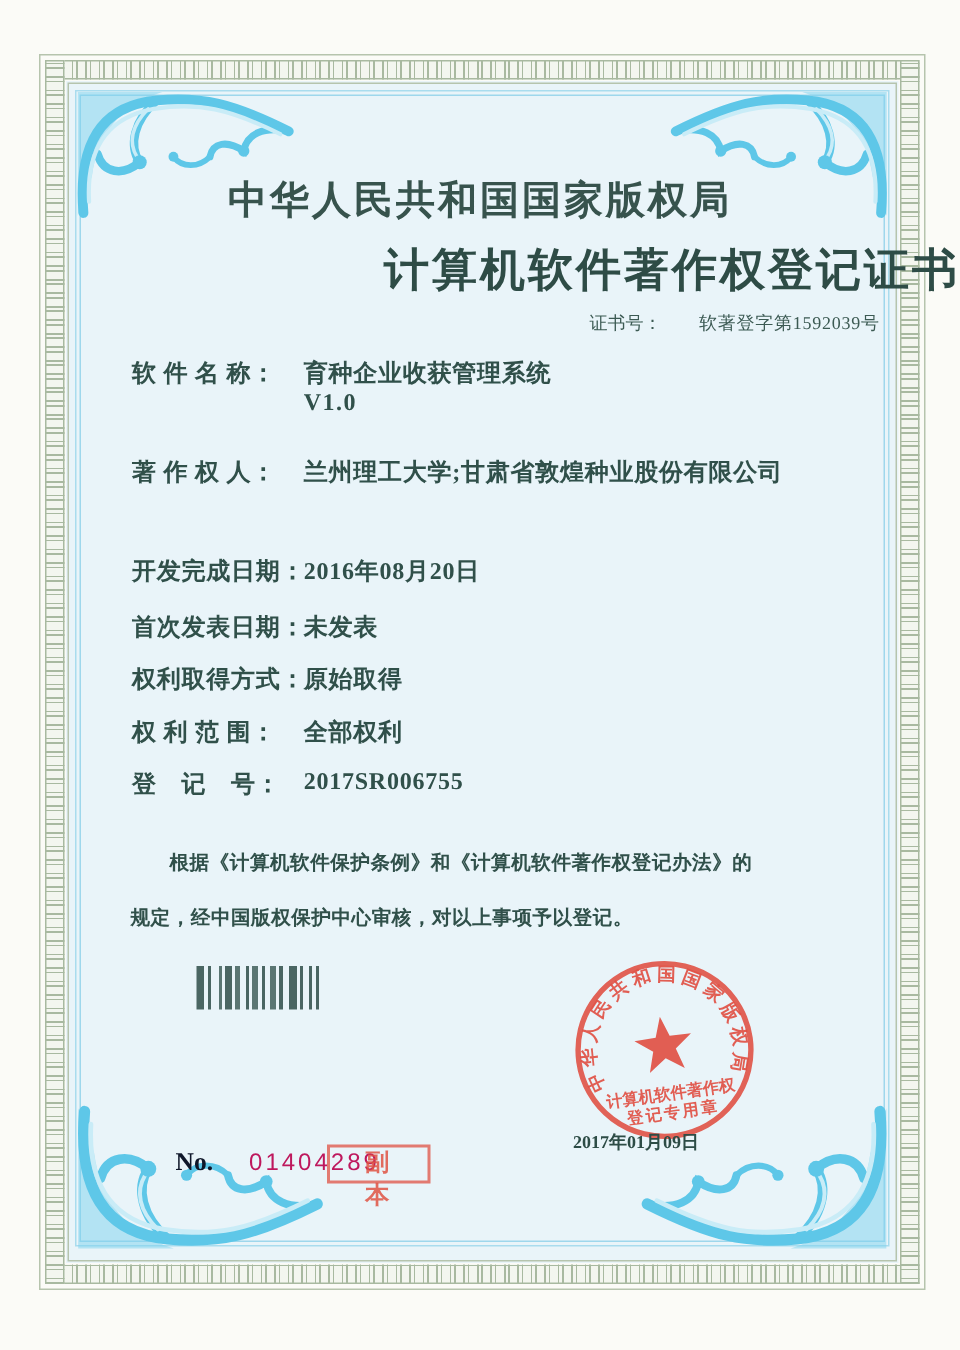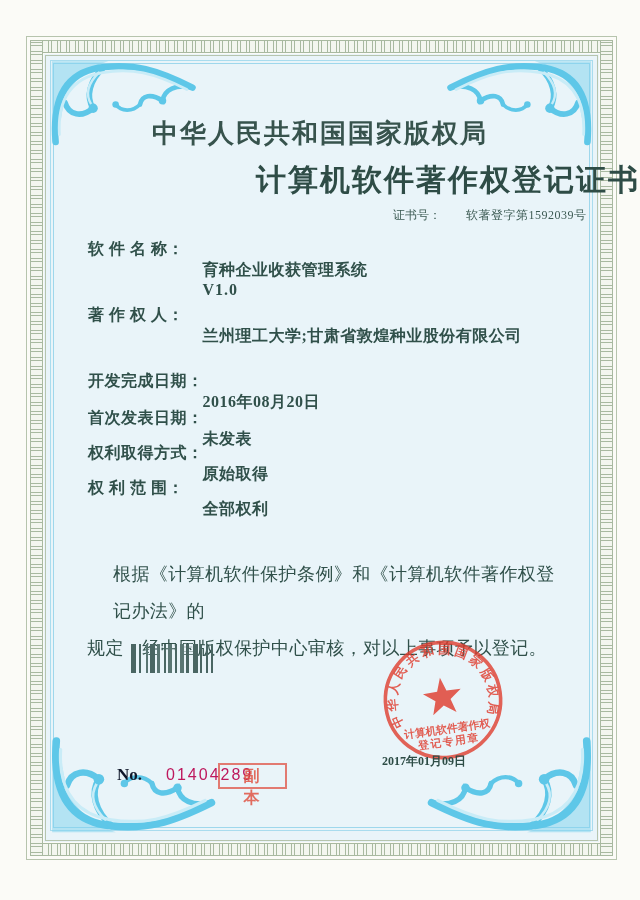--- a/index.html
+++ b/index.html
@@ -41,25 +41,25 @@
     font-size:26px; font-weight:bold; letter-spacing:2px; color:#37534d; z-index:3; }
   .cert-title { position:absolute; left:0; right:0; top:160px; text-align:right;
     font-size:30px; font-weight:bold; letter-spacing:2px; color:#2e4c46; z-index:3; }
   .cert-no-line { position:absolute; left:393px; top:207px; font-size:12px; color:#3c5a53;
     white-space:nowrap; z-index:3; }
   .cert-no-line .v { margin-left:25px; letter-spacing:.5px; }
 
   .row { position:absolute; left:88px; font-size:16px; font-weight:bold; color:#30504a;
     white-space:nowrap; z-index:3; letter-spacing:.5px; }
   .row .lbl { display:inline-block; width:110px; }
-  .row .val { display:inline-block; vertical-align:top;margin-top:21px; }
+  .row .val { display:inline-block; vertical-align:top; }
   .row .val2 { display:block; font-weight:bold; letter-spacing:1px; }
 
   .statement { position:absolute; left:87px; width:472px; top:556px; z-index:3;
-    font-size:18px; font-weight:normal; color:#30504a; letter-spacing:.4px; line-height:37px; }
+    font-size:13px; font-weight:bold; color:#30504a; letter-spacing:.4px; line-height:37px; }
   .statement .l1 { padding-left:26px; }
 
   .barcode { position:absolute; left:131px; top:644px; width:84px; height:29px; z-index:3;
     background-image:
       linear-gradient(90deg,
         #4a6663 0 5px, transparent 5px 8px,
         #4a6663 8px 10px, transparent 10px 15px,
         #5a7673 15px 17px, transparent 17px 19px,
         #4a6663 19px 24px, transparent 24px 26px,
         #5a7673 26px 29px, transparent 29px 33px,
@@ -204,20 +204,24 @@
     <span class="val">未发表</span>
   </div>
   <div class="row" style="top:443px">
     <span class="lbl">权利取得方式：</span>
     <span class="val">原始取得</span>
   </div>
   <div class="row" style="top:478px">
     <span class="lbl">权 利 范 围：</span>
     <span class="val">全部权利</span>
   </div>
+  <div class="row" style="top:513px">
+    <span class="lbl">登　记　号：</span>
+    <span class="val">2017SR006755</span>
+  </div>
 
   <div class="statement">
     <div class="l1">根据《计算机软件保护条例》和《计算机软件著作权登记办法》的</div>
     <div class="l2">规定，经中国版权保护中心审核，对以上事项予以登记。</div>
   </div>
 
   <div class="barcode"></div>
 
   <div class="seal">
     <svg viewBox="0 0 160 160" xmlns="http://www.w3.org/2000/svg">

